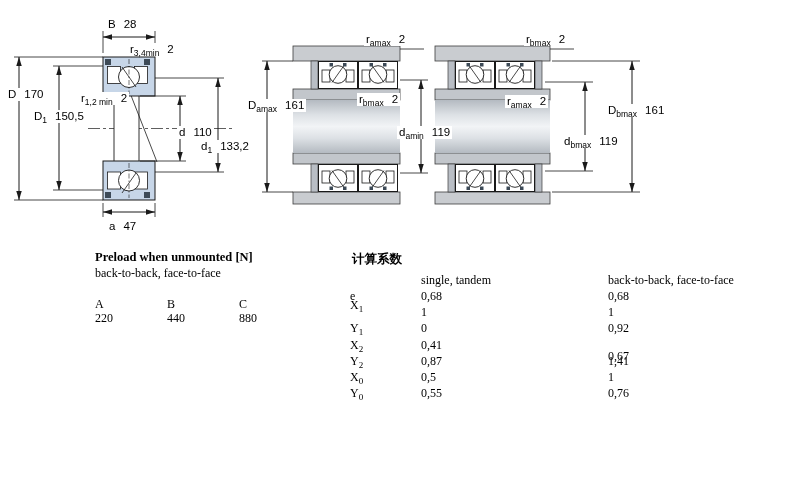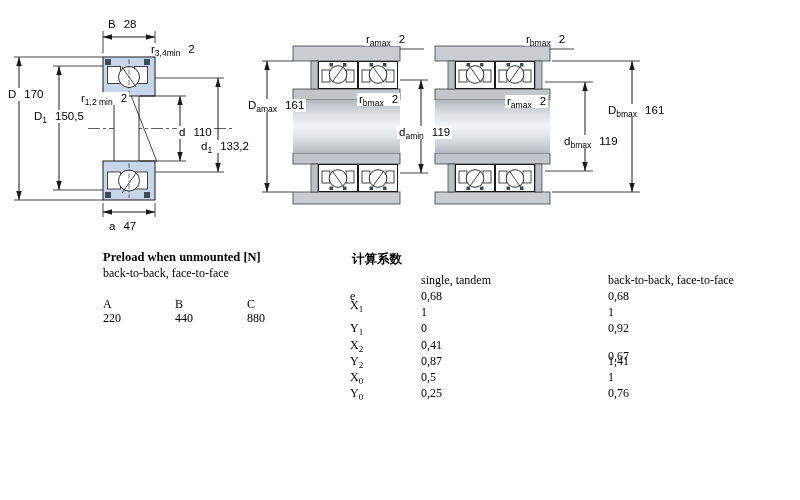--- a/index.html
+++ b/index.html
@@ -146,39 +146,39 @@
     <line x1="552" y1="192" x2="640" y2="192" stroke="#1a1a1a" stroke-width="0.8"></line>
     <line x1="632" y1="61" x2="632" y2="192" stroke="#1a1a1a" stroke-width="1" marker-start="url(#ar)" marker-end="url(#ar)"></line>
 
     <line x1="545" y1="82" x2="593" y2="82" stroke="#1a1a1a" stroke-width="0.8"></line>
     <line x1="545" y1="171" x2="593" y2="171" stroke="#1a1a1a" stroke-width="0.8"></line>
     <line x1="585" y1="82" x2="585" y2="171" stroke="#1a1a1a" stroke-width="1" marker-start="url(#ar)" marker-end="url(#ar)"></line>
   </g>
 </svg>
 
 <div class="dim" style="left:106px;top:18px"><span>B</span><sub></sub><span class="v">28</span></div>
-<div class="dim" style="left:149px;top:43px"><span>r</span><sub>3,4min</sub><span class="v">2</span></div>
+<div class="dim" style="left:128px;top:43px"><span>r</span><sub>3,4min</sub><span class="v">2</span></div>
 <div class="dim" style="left:79px;top:92px"><span>r</span><sub>1,2 min</sub><span class="v">2</span></div>
 <div class="dim" style="left:6px;top:88px"><span>D</span><sub></sub><span class="v">170</span></div>
 <div class="dim" style="left:32px;top:110px"><span>D</span><sub>1</sub><span class="v">150,5</span></div>
 <div class="dim" style="left:177px;top:126px"><span>d</span><sub></sub><span class="v">110</span></div>
 <div class="dim" style="left:199px;top:140px"><span>d</span><sub>1</sub><span class="v">133,2</span></div>
 <div class="dim" style="left:107px;top:220px"><span>a</span><sub></sub><span class="v">47</span></div>
 
 <div class="dim" style="left:364px;top:33px"><span>r</span><sub>amax</sub><span class="v">2</span></div>
 <div class="dim" style="left:246px;top:99px"><span>D</span><sub>amax</sub><span class="v">161</span></div>
 <div class="dim" style="left:357px;top:93px"><span>r</span><sub>bmax</sub><span class="v">2</span></div>
 <div class="dim" style="left:397px;top:126px"><span>d</span><sub>amin</sub><span class="v">119</span></div>
 
 <div class="dim" style="left:524px;top:33px"><span>r</span><sub>bmax</sub><span class="v">2</span></div>
 <div class="dim" style="left:505px;top:95px"><span>r</span><sub>amax</sub><span class="v">2</span></div>
 <div class="dim" style="left:606px;top:104px"><span>D</span><sub>bmax</sub><span class="v">161</span></div>
 <div class="dim" style="left:562px;top:135px"><span>d</span><sub>bmax</sub><span class="v">119</span></div>
 
-<div class="tbl" style="left:103px;top:250px;width:220px;height:80px">
+<div class="tbl" style="left:95px;top:250px;width:220px;height:80px">
   <div class="title" style="left:0;top:0">Preload when unmounted [N]</div>
   <div class="sub-title" style="left:0;top:16px">back-to-back, face-to-face</div>
   <div class="cell" style="left:0;top:47px">A</div>
   <div class="cell" style="left:72px;top:47px">B</div>
   <div class="cell" style="left:144px;top:47px">C</div>
   <div class="cell" style="left:0;top:61px">220</div>
   <div class="cell" style="left:72px;top:61px">440</div>
   <div class="cell" style="left:144px;top:61px">880</div>
 </div>
 
@@ -205,17 +205,17 @@
 
   <div class="cell" style="left:0;top:102.8px"><span>Y</span><sub>2</sub></div>
   <div class="cell" style="left:71px;top:102.8px">0,87</div>
   <div class="cell" style="left:258px;top:102.8px">1,41</div>
 
   <div class="cell" style="left:0;top:119px"><span>X</span><sub>0</sub></div>
   <div class="cell" style="left:71px;top:119px">0,5</div>
   <div class="cell" style="left:258px;top:119px">1</div>
 
   <div class="cell" style="left:0;top:135.2px"><span>Y</span><sub>0</sub></div>
-  <div class="cell" style="left:71px;top:135.2px">0,25</div>
+  <div class="cell" style="left:71px;top:135.2px">0,55</div>
   <div class="cell" style="left:258px;top:135.2px">0,76</div>
 </div>
 
 </div>
 
 </body></html>

